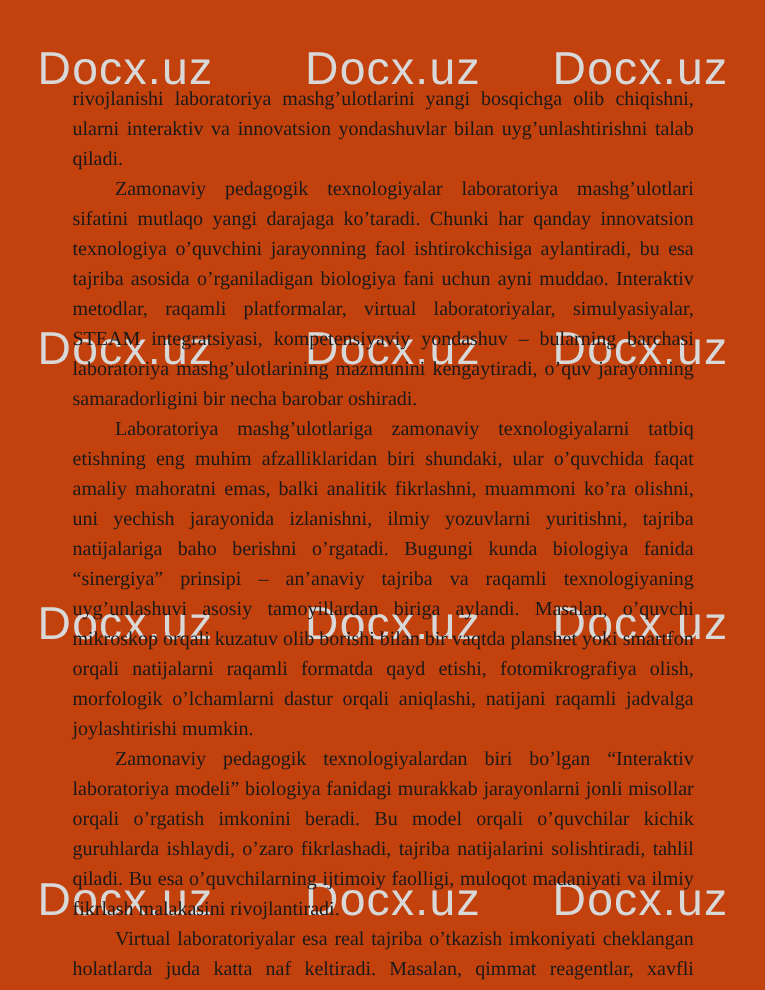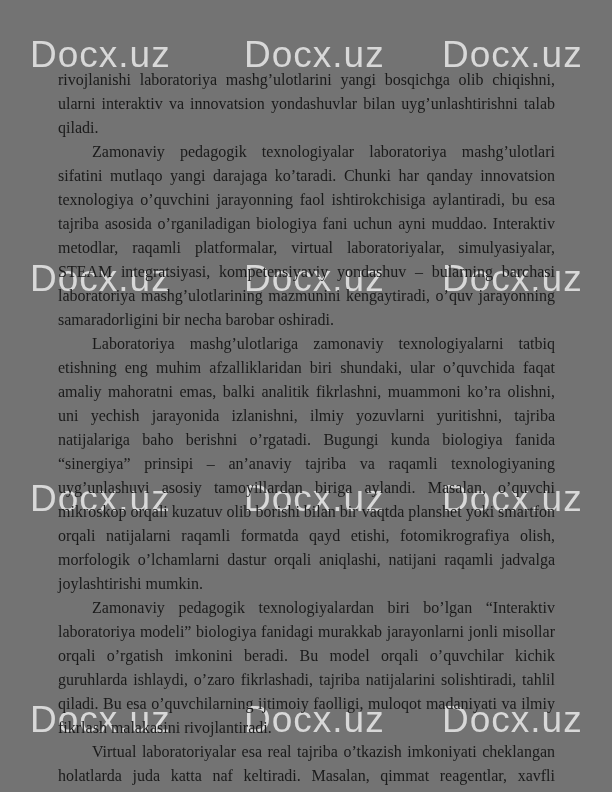--- a/index.html
+++ b/index.html
@@ -4,21 +4,21 @@
 <style>
   html, body {
     margin: 0;
     padding: 0;
     background: #ffffff;
   }
   .page {
     position: relative;
     width: 612px;
     height: 792px;
-    background: #737373;
+    background: #c2410c;
     overflow: hidden;
     font-family: "Liberation Serif", "DejaVu Serif", serif;
   }
   
   .watermark-layer {
     position: absolute;
     inset: 0;
     z-index: 0;
     pointer-events: none;
   }

